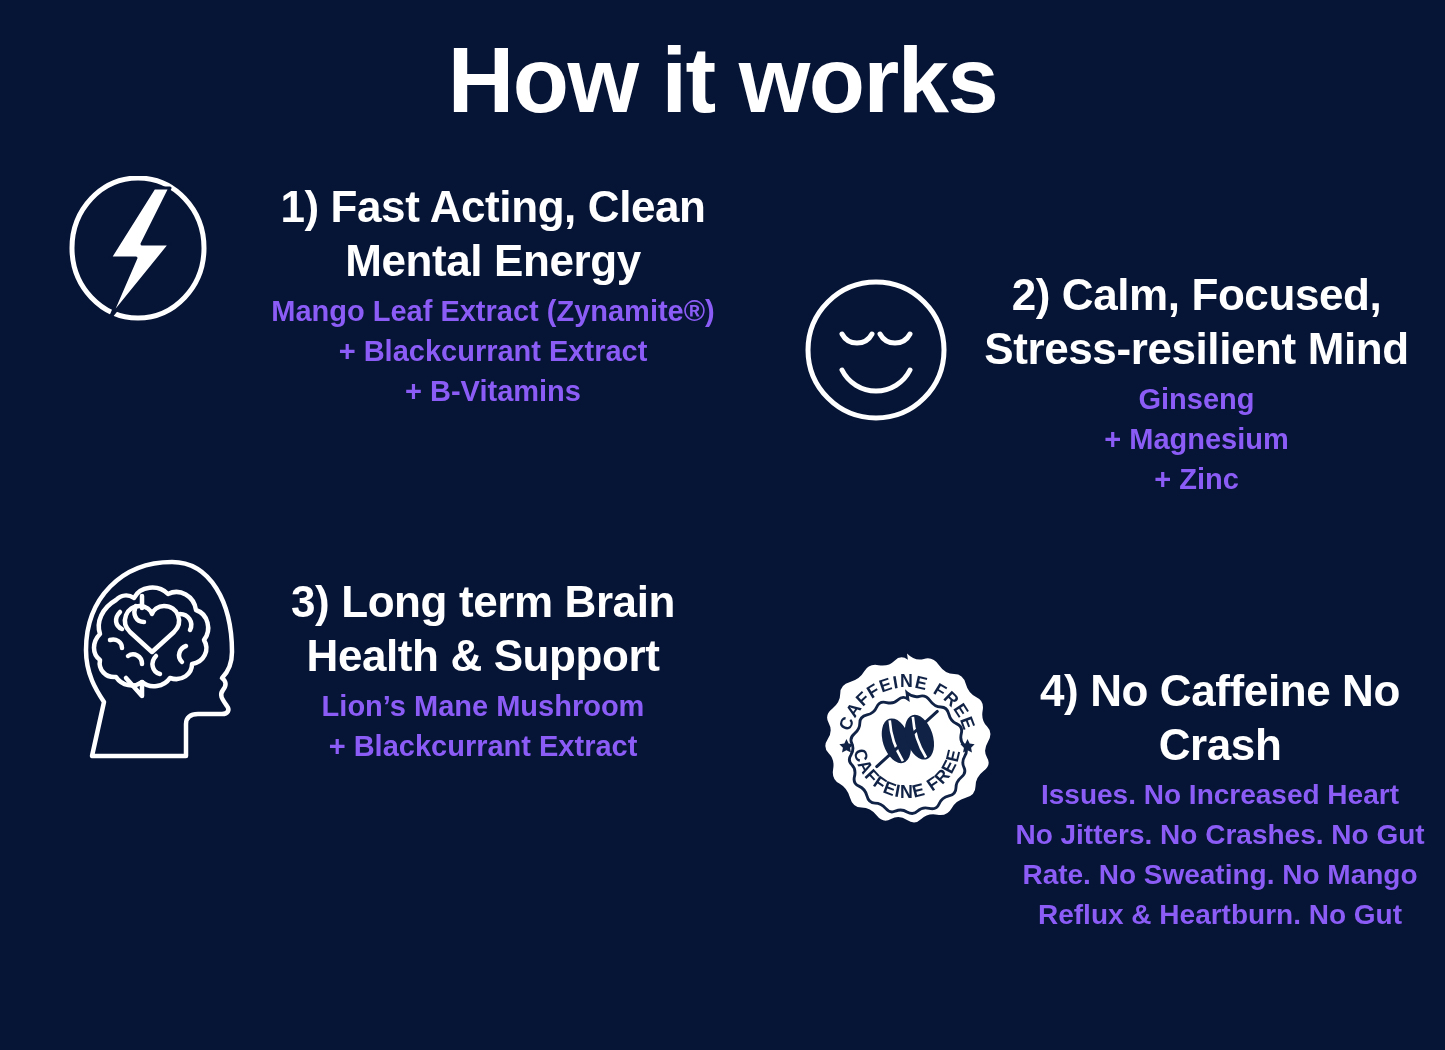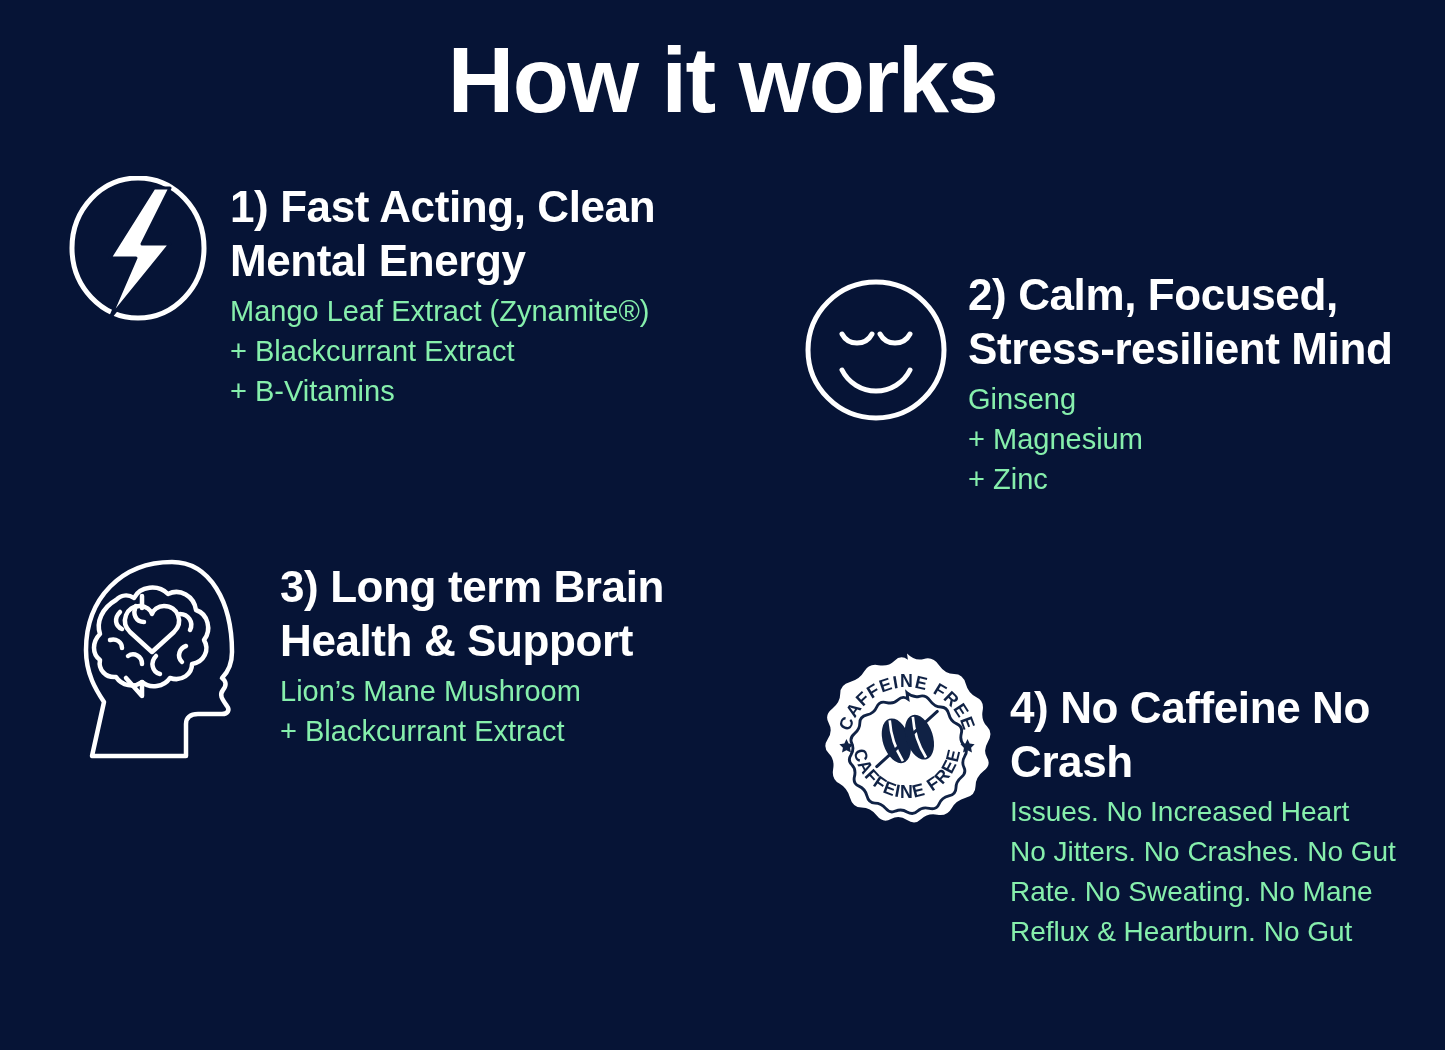--- a/index.html
+++ b/index.html
@@ -42,54 +42,55 @@
     position: absolute;
     display: flex;
     align-items: flex-start;
   }
   .feature .icon-wrap {
     flex: 0 0 auto;
     display: block;
   }
   .feature .copy {
     flex: 1 1 auto;
+    text-align: center;
   }
   .f-head {
     font-size: 44px;
     font-weight: 700;
     line-height: 1.22;
     letter-spacing: -0.4px;
     color: #ffffff;
     margin: 0;
   }
   .f-sub {
     font-size: 29px;
-    font-weight: 400;
+    font-weight: 700;
     line-height: 1.38;
-    color: #86efac;
+    color: #8b5cf6;
     margin: 4px 0 0 0;
   }
   .f-sub .ln { display: block; }
 
   
   #feature-1 { top: 172px; left: 66px;  width: 690px; }
   #feature-1 .icon-wrap { margin-top: 4px; }
   #feature-1 .copy { padding-left: 14px; margin-top: 8px; }
 
   #feature-2 { top: 268px; left: 800px; width: 625px; }
   #feature-2 .icon-wrap { margin-top: 6px; }
   #feature-2 .copy { padding-left: 16px; }
 
   #feature-3 { top: 548px; left: 76px;  width: 610px; }
   #feature-3 .icon-wrap { margin-top: 8px; }
-  #feature-3 .copy { padding-left: 24px; margin-top: 12px; }
+  #feature-3 .copy { padding-left: 24px; margin-top: 27px; }
 
   #feature-4 { top: 636px; left: 818px; width: 612px; }
   #feature-4 .icon-wrap { margin-top: 14px; }
-  #feature-4 .copy { padding-left: 14px; margin-top: 45px; }
+  #feature-4 .copy { padding-left: 14px; margin-top: 28px; }
 
   #feature-4 .f-sub { font-size: 28px; line-height: 1.42; }
 
   svg { display: block; }
 </style>
 </head>
 <body style="background: rgb(6, 20, 54);">
 
 <div class="page">
 
@@ -228,19 +229,19 @@
       </svg>
     </div>
     <div class="copy">
       <div class="f-head">
         <span class="ln">4) No Caffeine</span>
         <span class="ln">No Crash</span>
       </div>
       <div class="f-sub">
         <span class="ln">Issues. No Increased Heart</span>
         <span class="ln">No Jitters. No Crashes. No Gut</span>
-        <span class="ln">Rate. No Sweating. No Mane</span>
+        <span class="ln">Rate. No Sweating. No Mango</span>
         <span class="ln">Reflux &amp; Heartburn. No Gut</span>
       </div>
     </div>
   </div>
 
 </div>
 
 </body></html>

